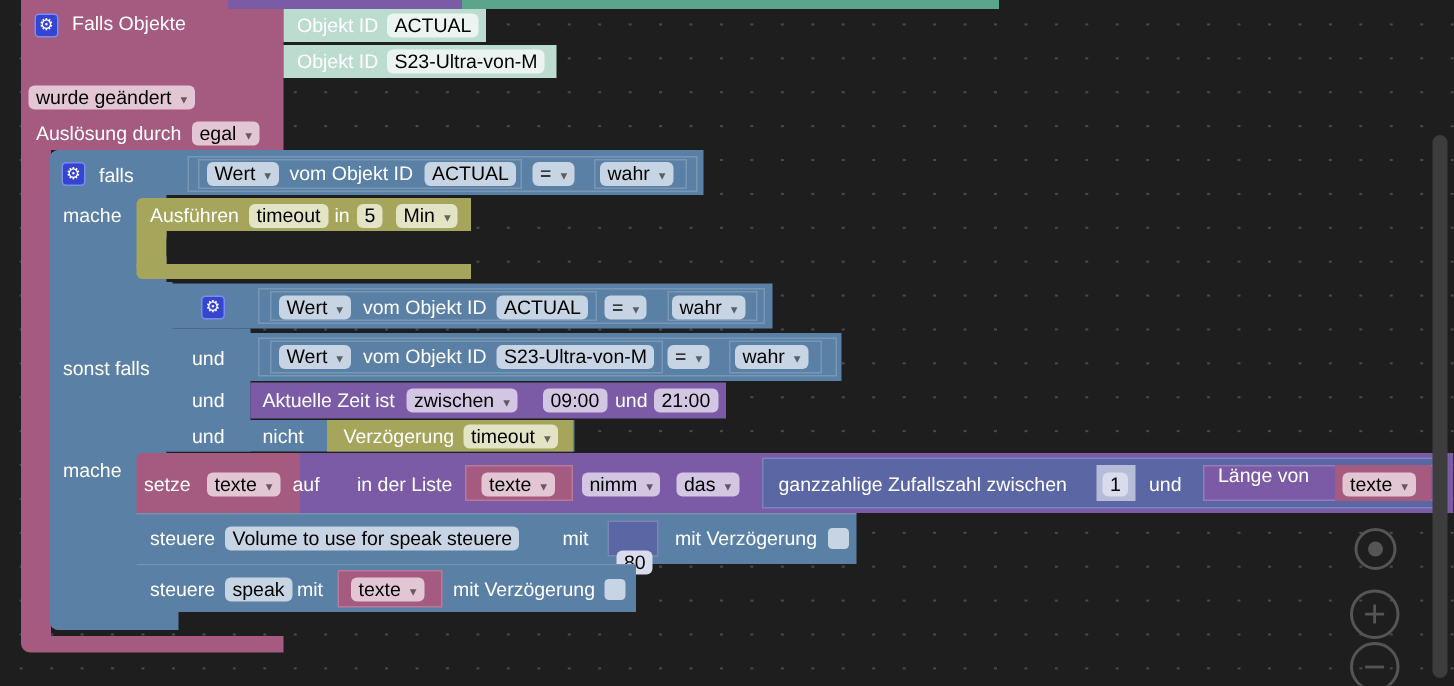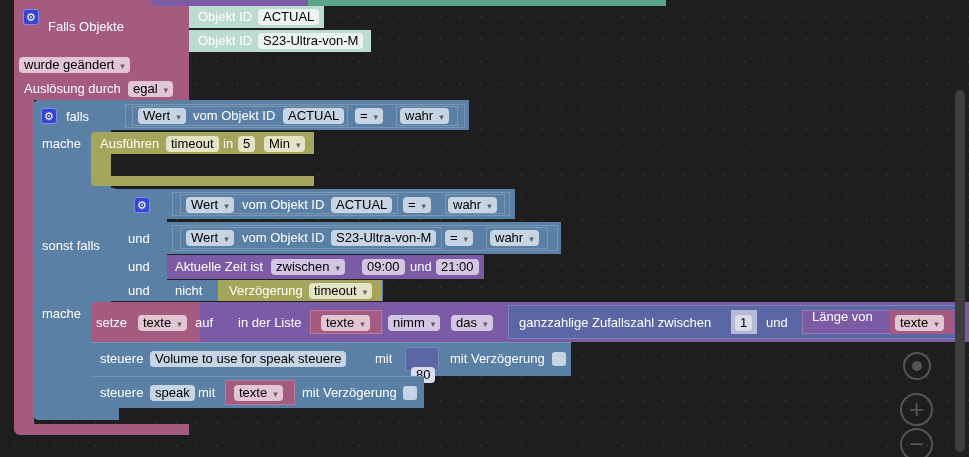--- a/index.html
+++ b/index.html
@@ -36,21 +36,21 @@
 
 <div class="abs pink" style="left:14px;top:0;width:138px;height:6px;"></div>
 <div class="abs purple" style="left:152px;top:0;width:156px;height:6px;"></div>
 <div class="abs teal" style="left:308px;top:0;width:358px;height:6px;"></div>
 
 <div class="abs pink" style="left:14px;top:6px;width:175px;height:94px;border-radius:0 0 0 0;"></div>
 <div class="abs pink" style="left:14px;top:100px;width:20px;height:326px;"></div>
 <div class="abs pink" style="left:14px;top:424px;width:175px;height:11px;border-radius:0 0 0 6px;"></div>
 
 <div class="gear" style="left:23px;top:9px;">⚙</div>
-<span class="lbl" style="left:48px;top:19px;">Falls Objekte</span>
+<span class="lbl" style="left:48px;top:8px;">Falls Objekte</span>
 
 <div class="abs mint" style="left:189px;top:6px;width:135px;height:22px;"></div>
 <span class="lbl" style="left:198px;top:9px;">Objekt ID</span>
 <span class="fld on-mint" style="left:258px;top:9px;">ACTUAL</span>
 
 <div class="abs mint" style="left:189px;top:30px;width:182px;height:22px;"></div>
 <span class="lbl" style="left:198px;top:33px;">Objekt ID</span>
 <span class="fld on-mint" style="left:258px;top:33px;">S23-Ultra-von-M</span>
 
 <span class="fld on-pink dd" style="left:19px;top:57px;">wurde geändert</span>

